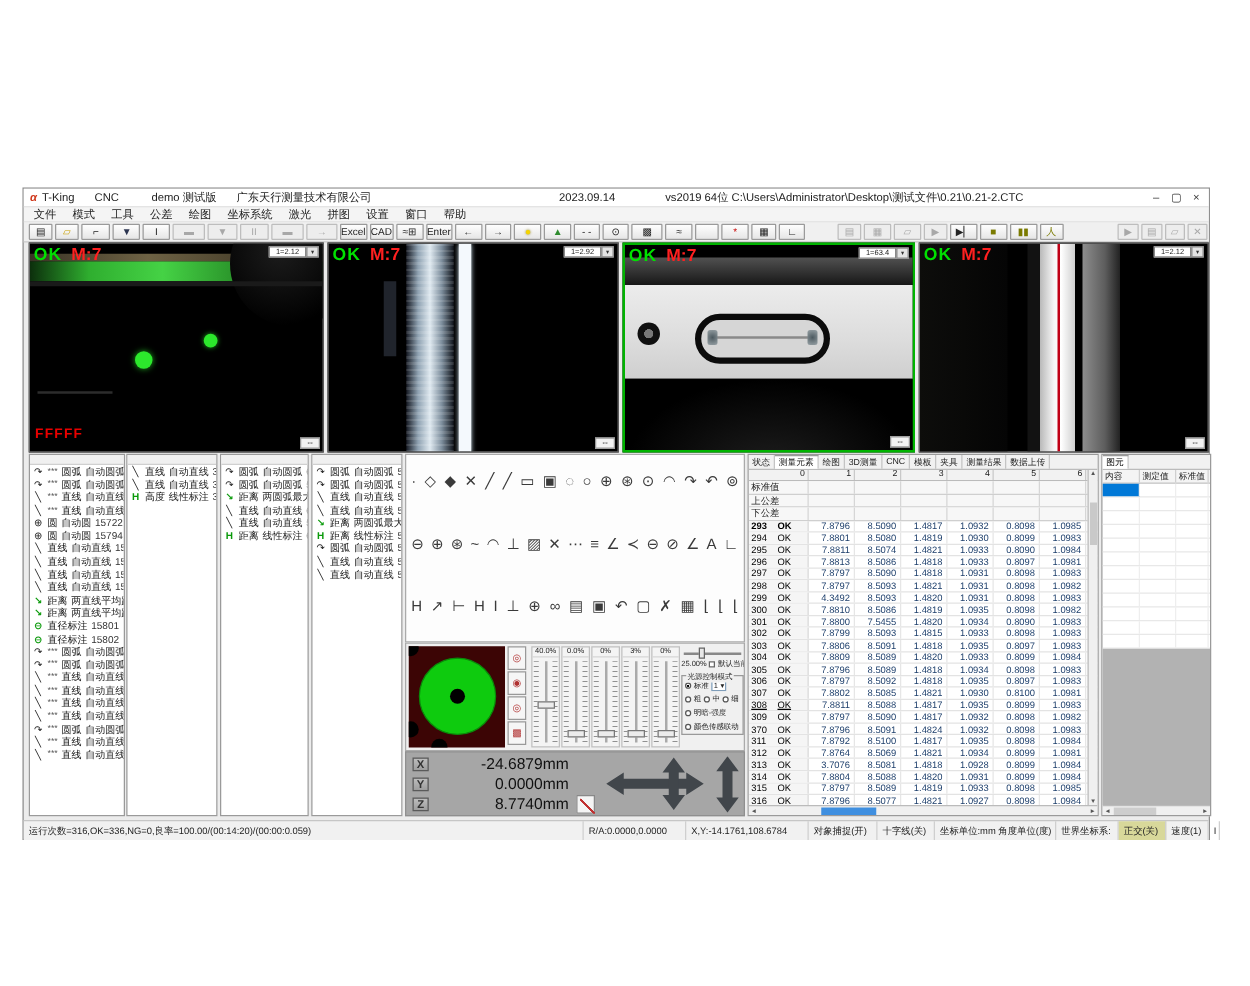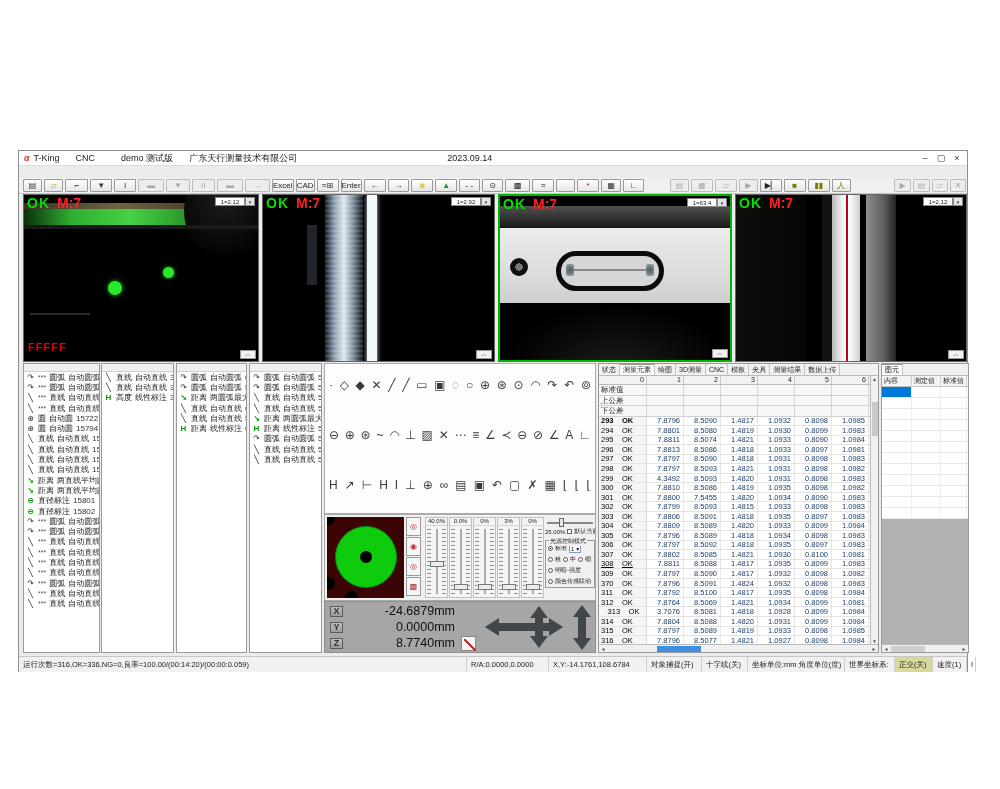--- a/index.html
+++ b/index.html
@@ -111,27 +111,41 @@
 
 <div id="win">
 
   <div id="titlebar" class="abs">
     <span class="app-ic">α</span>
     <span class="tspan">T-King</span>
     <span class="tspan" style="margin-left:16px">CNC</span>
     <span class="tspan" style="margin-left:26px">demo 测试版</span>
     <span class="tspan" style="margin-left:16px">广东天行测量技术有限公司</span>
     <span class="tspan" style="margin-left:150px">2023.09.14</span>
+    <span class="tspan" style="margin-left:40px">vs2019 64位  C:\Users\Administrator\Desktop\测试文件\0.21\0.21-2.CTC</span>
     <div id="winctl">
       <div>–</div>
       <div>▢</div>
       <div>×</div>
     </div>
   </div>
 
+  <div id="menubar" class="abs">
+      <span>文件</span>
+      <span>模式</span>
+      <span>工具</span>
+      <span>公差</span>
+      <span>绘图</span>
+      <span>坐标系统</span>
+      <span>激光</span>
+      <span>拼图</span>
+      <span>设置</span>
+      <span>窗口</span>
+      <span>帮助</span>
+    </div>
 
   <div id="toolbar" class="abs">
       <div class="tb-btn" style="width: 26px;">
         <span>▤</span>
       </div>
       <div class="tb-btn" style="width: 26px;">
         <span style="color: rgb(200, 160, 0);">▱</span>
       </div>
       <div class="tb-btn" style="width: 32px;">
         <span>⌐</span>
@@ -1008,21 +1022,21 @@
             <span class="ok">OK</span>
           </div>
           <div class="cv" style="width: 37px;">7.8764</div>
           <div class="cv" style="width: 37px;">8.5069</div>
           <div class="cv" style="width: 37px;">1.4821</div>
           <div class="cv" style="width: 37px;">1.0934</div>
           <div class="cv" style="width: 37px;">0.8099</div>
           <div class="cv" style="width: 37px;">1.0981</div>
         </div>
         <div class="trow">
-          <div class="c0" style="width: 48px; justify-content: center;">
+          <div class="c0" style="width: 48px;">
             <span class="rn">313</span>
             <span class="ok">OK</span>
           </div>
           <div class="cv" style="width: 37px;">3.7076</div>
           <div class="cv" style="width: 37px;">8.5081</div>
           <div class="cv" style="width: 37px;">1.4818</div>
           <div class="cv" style="width: 37px;">1.0928</div>
           <div class="cv" style="width: 37px;">0.8099</div>
           <div class="cv" style="width: 37px;">1.0984</div>
         </div>

